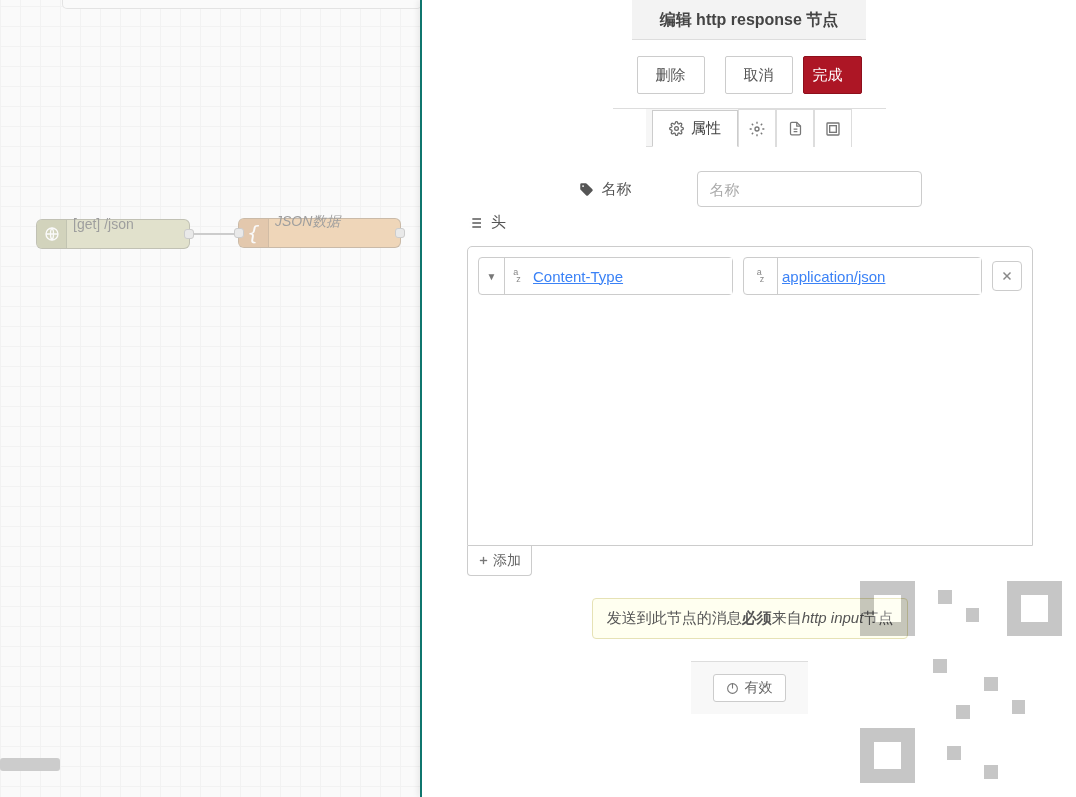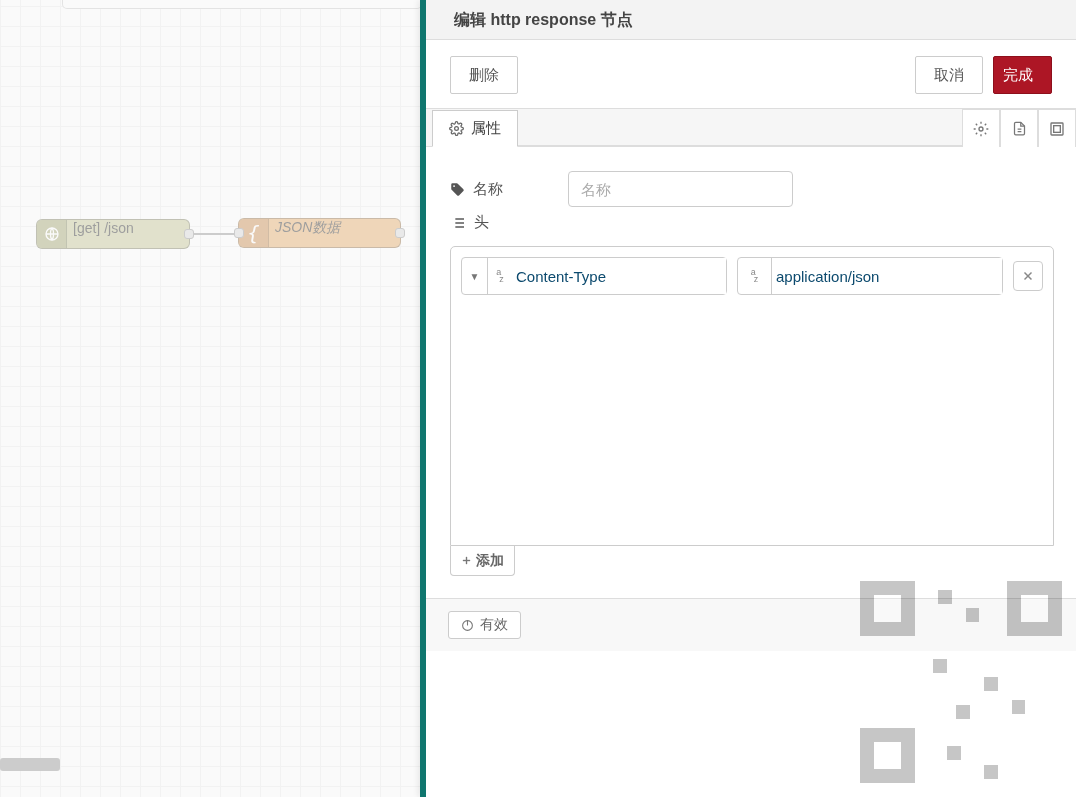--- a/index.html
+++ b/index.html
@@ -19,41 +19,42 @@
       width: 420px;
       height: 797px;
       background: #fff;
       background-image: linear-gradient(#eee 1px, transparent 1px), linear-gradient(90deg, #eee 1px, transparent 1px);
       background-size: 20px 20px;
       background-position: 0 6px;
     }
     .canvas-top { position: absolute; left: 62px; top: 0; width: 360px; height: 9px; background: #fff; border: 1px solid #ccc; border-top: none; border-radius: 0 0 5px 5px; }
     .canvas-shade { position: absolute; left:0; top:0; width:100%; height:100%; background: rgba(245,245,245,0.55); pointer-events:none; }
 
-    .node { position: absolute; height: 30px; border-radius: 6px; display:flex; align-items:flex-start; padding: 0 10px 0 36px; font-size:14px; border:1px solid rgba(0,0,0,0.35); }
+    .node { position: absolute; height: 30px; border-radius: 6px; display:flex; align-items:flex-end; padding: 0 10px 16px 36px; font-size:14px; border:1px solid rgba(0,0,0,0.35); }
     .node-http { left: 36px; top: 219px; width: 154px; background: #c7c89a; color:#333; }
     .node-json { left: 238px; top: 218px; width: 163px; background: #e6b070; color:#333; font-style: italic; }
     .node-icon { position:absolute; left:0; top:0; bottom:0; width:30px; border-right:1px solid rgba(0,0,0,0.2); display:flex;align-items:center;justify-content:center; color:#fff; font-size:15px; border-radius: 5px 0 0 5px;}
     .node-http .node-icon { background: rgba(160,162,113,0.85); }
     .node-json .node-icon { background: rgba(200,140,80,0.85); font-family: monospace; font-size:20px; }
     .port { position:absolute; width:10px; height:10px; background:#d9d9d9; border:1px solid #999; border-radius:3px; top:50%; transform:translateY(-50%); }
     .port-out { right:-5px; }
     .port-in { left:-5px; }
     .wire { position:absolute; left:190px; top:233px; width:48px; height:2px; background:#999; }
     .hscroll { position:absolute; left:0; bottom:26px; width:60px; height:13px; background:#ccc; border-radius:3px; }
 
     .side-panel {
       position: absolute;
       left: 420px; top: 0;
       width: 656px; height: 797px;
       background: #fff;
-      border-left: 6px solid #0f766e;
+      border-left: 2px solid #0f766e;
       box-shadow: -2px 0 6px rgba(0,0,0,0.08);
       display: flex;
       flex-direction: column;
+      align-items: center;
     }
     .panel-title { padding: 10px 28px 8px; font-size: 16px; font-weight: bold; color:#444; border-bottom:1px solid #ddd; background:#f3f3f3;}
     .panel-actions { padding: 16px 24px 14px; border-bottom:1px solid #ddd; display:flex; gap:10px;}
     .btn { display:inline-flex; align-items:center; justify-content:center; height:38px; padding: 0 18px; font-size:15px; border:1px solid #ccc; background:#fff; color:#555; cursor:pointer; border-radius:2px;}
     .btn-primary { background:#ad1625; color:#fff; border-color:#8d0f1c;padding-left:9px; }
     .spacer { flex:1; }
 
     .tab-strip { display:flex; align-items:stretch; padding: 0 0 0 6px; border-bottom:1px solid #ddd; background:#f6f6f6; height:38px;}
     .tab { display:inline-flex; align-items:center; gap:7px; padding: 0 16px; background:#fff; border:1px solid #ccc; border-bottom:1px solid #fff; position:relative; top:1px; color:#444; font-size:15px;}
     .tab-filler { flex:1; border-bottom:1px solid #ddd;}
@@ -67,23 +68,23 @@
     .text-input { flex:1; height:36px; border:1px solid #ccc; border-radius:4px; padding:0 12px; font-size:15px; color:#333;}
     .text-input::placeholder { color:#aaa; }
 
     .headers-block { padding: 0 22px 0 24px; }
     .headers-label { display:flex; align-items:center; gap:8px; color:#555; font-size:15px; margin-bottom:14px;}
     .headers-list { border:1px solid #ccc; border-radius:5px 5px 0 0; padding:10px; height:300px; overflow:auto; display:flex; flex-direction:column; gap:8px; position:relative;}
     .header-row { display:flex; align-items:center; gap:10px; }
     .typed-input { flex:1; height:38px; border:1px solid #ccc; border-radius:4px; display:flex; align-items:center; background:#fff;}
     .ti-toggle { width:26px; height:100%; border-right:1px solid #ccc; display:flex;align-items:center;justify-content:center; color:#777; cursor:pointer; font-size:10px;}
     .ti-type { width:24px; height:100%; display:flex;align-items:center;justify-content:center; color:#888; font-size:11px; line-height:1;}
-    .ti-value { flex:1; border:none; outline:none; height:100%; padding-left:4px; font-size:15px; color:#0c4a6e;}
+    .ti-value { flex:1; border:none; outline:none; height:100%; padding-left:4px; font-size:15px; color:#3b82f6;text-decoration:underline;}
     .del-btn { width:30px; height:30px; border:1px solid #ccc; border-radius:4px; background:#fff; display:flex;align-items:center;justify-content:center; color:#888; cursor:pointer;}
-    .add-btn { display:inline-flex; align-items:center; gap:4px; height:30px; padding:0 10px; border:1px solid #ccc; border-top:none; background:#fff; color:#666; border-radius:0 0 4px 4px; cursor:pointer; font-size:14px;font-weight:bold;}
+    .add-btn { display:inline-flex; align-items:center; gap:4px; height:30px; padding:0 10px; border:1px solid #ccc; border-top:none; background:#fff; color:#666; border-radius:0 0 4px 4px; cursor:pointer; font-size:14px;}
 
     .tip-box { margin: 22px 22px 0 24px; padding: 10px 14px; border:1px solid #e6e2b5; background:#fffff0; color:#555; font-size:15px; border-radius:4px;}
     .tip-box em { font-style: italic; }
     .tip-box b { font-weight: bold; }
 
     .footer-area { margin-top:22px; padding: 12px 22px; border-top:1px solid #ddd; background:#f8f8f8;}
     .footer-btn { display:inline-flex; align-items:center; gap:6px; height:28px; padding:0 12px; border:1px solid #ccc; border-radius:3px; background:#fff; color:#666; font-size:14px; cursor:pointer;}
 
     .qr-faux { position:absolute; right:0; bottom:0; width:230px; height:230px; opacity:0.22; pointer-events:none;}
     .qr-faux .c { position:absolute; background:#000; }
@@ -211,20 +212,23 @@
     </div>
     <button class="add-btn">
       <svg width="11" height="11" viewBox="0 0 24 24" stroke="#777" stroke-width="3">
           <line x1="12" y1="4" x2="12" y2="20"></line>
           <line x1="4" y1="12" x2="20" y2="12"></line>
         </svg>
       <span>添加</span>
     </button>
   </div>
 
+  <div class="tip-box">
+    <span>发送到此节点的消息</span><b>必须</b><span>来自</span><em>http input</em><span>节点</span>
+  </div>
 
   <div class="footer-area">
     <button class="footer-btn">
       <svg width="13" height="13" viewBox="0 0 24 24" fill="none" stroke="#777" stroke-width="2">
           <circle cx="12" cy="12" r="9"></circle>
           <line x1="12" y1="3" x2="12" y2="12"></line>
         </svg>
       <span>有效</span>
     </button>
   </div>

